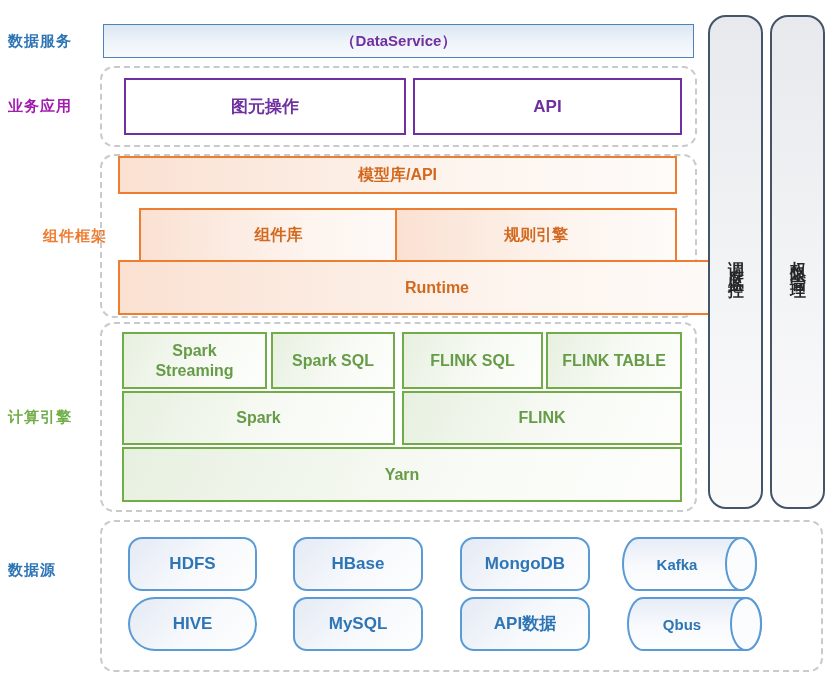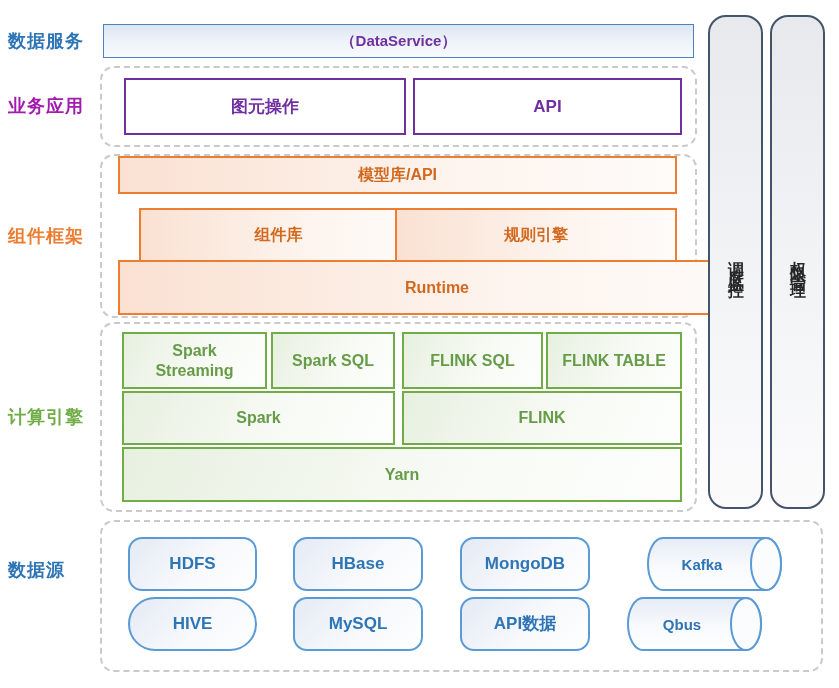--- a/index.html
+++ b/index.html
@@ -2,21 +2,21 @@
 <html><head>
 <meta charset="utf-8">
 <style>
   html,body{margin:0;padding:0;background:#ffffff;}
   .canvas{
     position:relative;width:839px;height:688px;background:#ffffff;
     font-family:"Liberation Sans","DejaVu Sans",sans-serif;overflow:hidden;
   }
   .lbl{
     position:absolute;left:8px;width:90px;height:18px;
-    font-size:18px;font-weight:bold;letter-spacing:1px;line-height:18px;
+    font-size:15px;font-weight:bold;letter-spacing:1px;line-height:18px;
   }
   .lbl-blue{color:#2E75B6}
   .lbl-purple{color:#a21caf}
   .lbl-orange{color:#ED7D31}
   .lbl-green{color:#70AD47}
   .dashed{
     position:absolute;border:2px dashed #C8CACD;border-radius:14px;box-sizing:border-box;
   }
   .box{
     position:absolute;display:flex;align-items:center;justify-content:center;
@@ -60,21 +60,21 @@
     color:#2E75B6;font-size:15px;font-weight:600;
   }
 </style>
 </head>
 <body>
 
 <div class="canvas">
 
   <div class="lbl lbl-blue" style="top:32px;">数据服务</div>
   <div class="lbl lbl-purple" style="top:97px;">业务应用</div>
-  <div class="lbl lbl-orange" style="top:227px;">组件框架</div>
+  <div class="lbl lbl-orange" style="top:227px;margin-left:35px;">组件框架</div>
   <div class="lbl lbl-green" style="top:408px;">计算引擎</div>
   <div class="lbl lbl-blue" style="top:561px;">数据源</div>
 
   <div class="box svc-box" style="left:103px;top:24px;width:591px;height:34px;">（DataService）</div>
 
   <div class="dashed" style="left:100px;top:66px;width:597px;height:81px;"></div>
   <div class="dashed" style="left:100px;top:154px;width:597px;height:164px;"></div>
   <div class="dashed" style="left:100px;top:322px;width:597px;height:190px;"></div>
   <div class="dashed" style="left:100px;top:520px;width:723px;height:152px;"></div>
 
@@ -91,21 +91,21 @@
   <div class="box green-box" style="left:402px;top:332px;width:141px;height:57px;">FLINK SQL</div>
   <div class="box green-box" style="left:546px;top:332px;width:136px;height:57px;">FLINK TABLE</div>
   <div class="box green-box" style="left:122px;top:391px;width:273px;height:54px;">Spark</div>
   <div class="box green-box" style="left:402px;top:391px;width:280px;height:54px;">FLINK</div>
   <div class="box green-box" style="left:122px;top:447px;width:560px;height:55px;">Yarn</div>
 
   <div class="box ds-box" style="left:128px;top:537px;width:129px;height:54px;">HDFS</div>
   <div class="box ds-box" style="left:293px;top:537px;width:130px;height:54px;">HBase</div>
   <div class="box ds-box" style="left:460px;top:537px;width:130px;height:54px;">MongoDB</div>
 
-  <div class="cyl" style="left:647px;top:537px;">
+  <div class="cyl" style="left:622px;top:537px;">
     <svg viewBox="0 0 136 54" width="136" height="54">
       <defs>
         <linearGradient id="cg1" x1="0" y1="0" x2="0" y2="1">
           <stop offset="0" stop-color="#E6EBF5"></stop>
           <stop offset="0.55" stop-color="#F8FAFD"></stop>
           <stop offset="1" stop-color="#FDFEFE"></stop>
         </linearGradient>
       </defs>
       <path d="M16 1 A15 26 0 0 0 16 53 L119 53 A15 26 0 0 0 119 1 Z" fill="url(#cg1)" stroke="#5B9BD5" stroke-width="2"></path>
       <ellipse cx="119" cy="27" rx="15" ry="26" fill="#FBFCFE" stroke="#5B9BD5" stroke-width="2"></ellipse>

